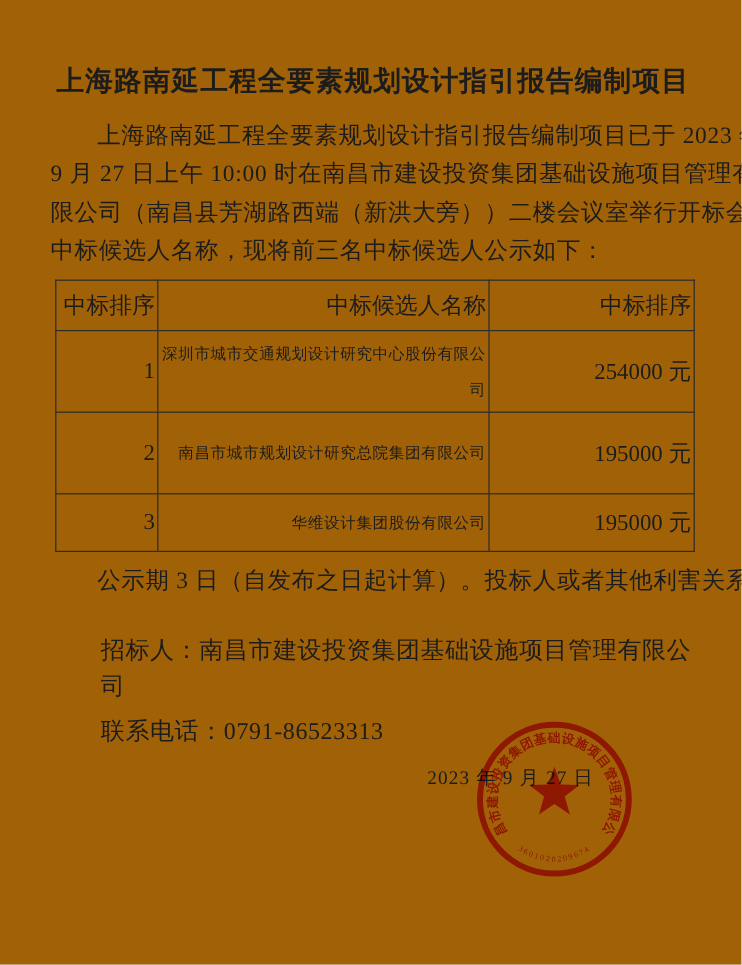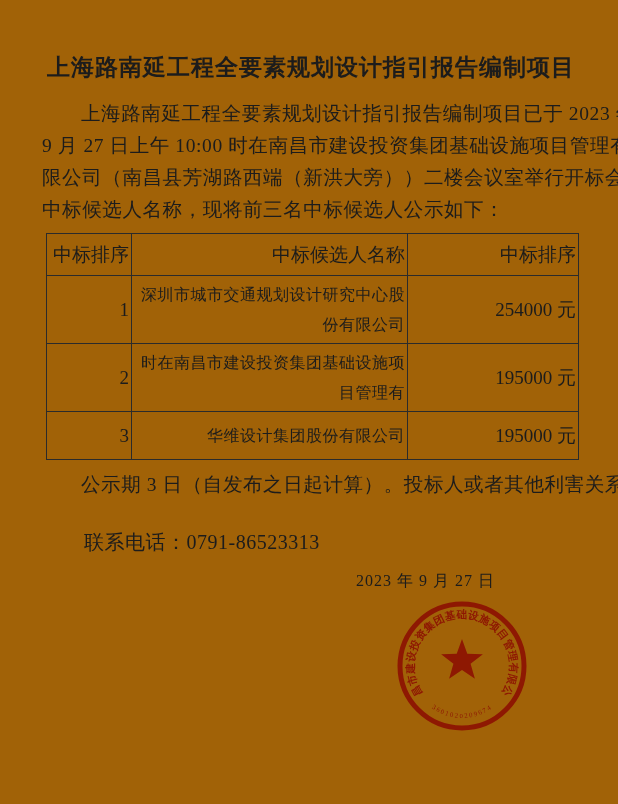--- a/index.html
+++ b/index.html
@@ -43,21 +43,21 @@
   table.bid-table th, table.bid-table td {
     border: 1.6px solid #2b2b2b;
     text-align: right;
     vertical-align: middle;
     font-weight: normal;
     padding: 0 2px;
   }
   table.bid-table thead tr { height: 42px; }
   tr.row-tall { height: 68px; }
   tr.row-short { height: 48px; }
-  td.name-cell { font-size: 16px; line-height: 30px; letter-spacing: 0.5px; }
+  td.name-cell { font-size: 13px; line-height: 30px; letter-spacing: 0.5px; }
   
   .footer { margin-top: 26px; font-size: 20px; }
   .footer .f-line { line-height: 30px; padding-left: 42px; letter-spacing: 0.5px; }
   .footer .f-line + .f-line { margin-top: 8px; }
   .date-line {
     margin-top: 10px;
     padding-left: 314px;
     font-size: 16px;
     letter-spacing: 1px;
     line-height: 28px;
@@ -107,36 +107,37 @@
       </tr>
     </thead>
     <tbody>
       <tr class="row-tall">
         <td>1</td>
         <td class="name-cell">深圳市城市交通规划设计研究中心股份有限公司</td>
         <td>254000 元</td>
       </tr>
       <tr class="row-tall">
         <td>2</td>
-        <td class="name-cell">时在南昌市建设投资集团基础设施项目管理有</td>
+        <td class="name-cell">南昌市城市规划设计研究总院集团有限公司</td>
         <td>195000 元</td>
       </tr>
       <tr class="row-short">
         <td>3</td>
         <td class="name-cell">华维设计集团股份有限公司</td>
         <td>195000 元</td>
       </tr>
     </tbody>
   </table>
 
   <div class="para">
     <div class="line indent">公示期 3 日（自发布之日起计算）。投标人或者其他利害关系人对</div>
   </div>
 
   <div class="footer">
+    <div class="f-line">招标人：南昌市建设投资集团基础设施项目管理有限公司</div>
     <div class="f-line">联系电话：0791-86523313</div>
     <div class="date-line">2023 年 9 月 27 日</div>
   </div>
 
   <div class="seal">
     <svg viewBox="0 0 134 134" xmlns="http://www.w3.org/2000/svg">
       <defs>
         <path id="sealArcTop" d="M 25.4,91 A 48,48 0 1 1 108.6,91" fill="none"></path>
         <path id="sealArcBottom" d="M 27.2,100.4 A 52,52 0 0 0 106.8,100.4" fill="none"></path>
       </defs>

